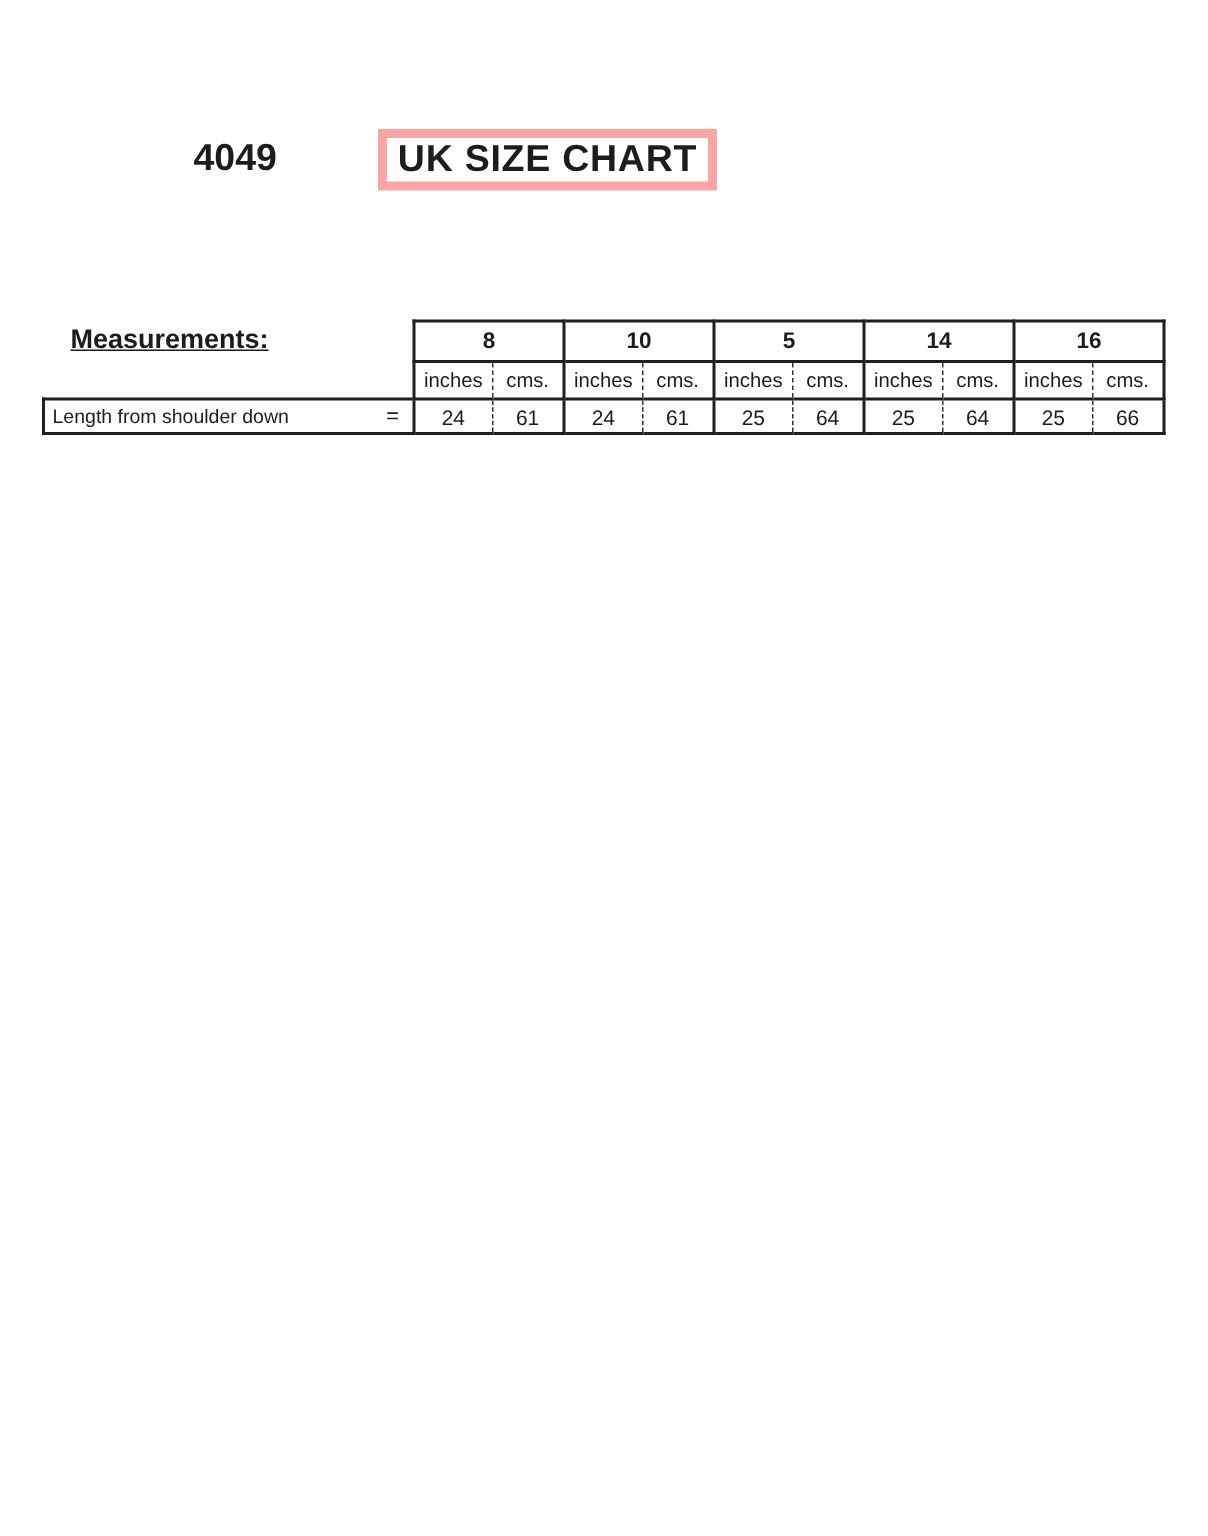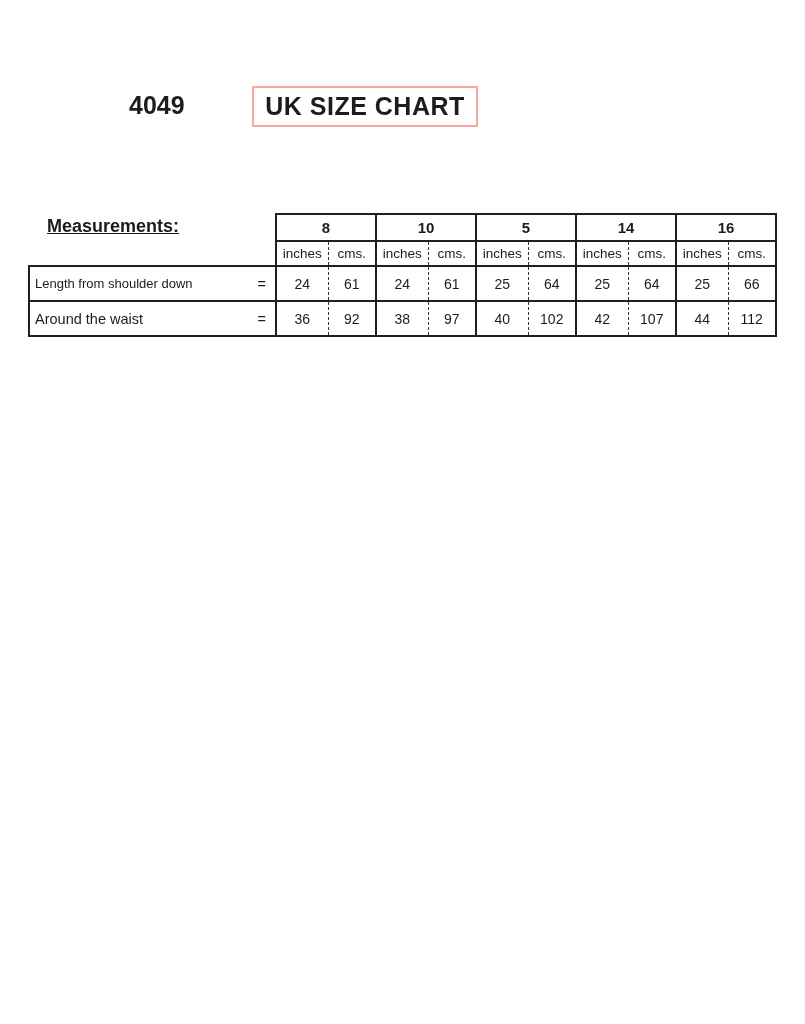--- a/index.html
+++ b/index.html
@@ -11,37 +11,37 @@
     color: #1c1c1c;
     overflow: hidden;
   }
   .style-code {
     position: absolute; left: 129px; top: 91px;
     font-size: 25px; font-weight: bold;
   }
   .title-box {
     position: absolute; left: 252px; top: 86px;
     width: 226px; height: 41px;
-    border: 2px solid #fca5a5;
+    border: 6px solid #fca5a5;
     display: flex; align-items: center; justify-content: center;
     font-size: 25px; font-weight: bold; letter-spacing: 0.5px;
   }
   .meas-heading {
     position: absolute; left: 47px; top: 216px;
     font-size: 18px; font-weight: bold;
     text-decoration: underline;
   }
   table.size-chart {
     position: absolute; left: 28px; top: 213px;
     border-collapse: collapse; table-layout: fixed;
   }
   table.size-chart td { padding: 0; vertical-align: middle; }
   tr.r-size  td { height: 27px; }
   tr.r-unit  td { height: 25px; }
-  tr.r-data  td { height: 35px; }
+  tr.r-data  td { height: 23px; }
   td.spacer { border: none; background: transparent; }
   td.size-h {
     border: 2px solid #1f1f1f;
     text-align: center; font-weight: bold; font-size: 15px;
   }
   td.unit {
     border-top: 2px solid #1f1f1f; border-bottom: 2px solid #1f1f1f;
     text-align: center; font-size: 13.5px;
   }
   td.cell-in  { border-left: 2px solid #1f1f1f; border-right: 1px dashed #333333; margin-top: 48px; }
@@ -124,33 +124,15 @@
       <td class="val cell-cm">61</td>
       <td class="val cell-in">25</td>
       <td class="val cell-cm">64</td>
       <td class="val cell-in">25</td>
       <td class="val cell-cm">64</td>
       <td class="val cell-in">25</td>
       <td class="val cell-cm">66</td>
     </tr>
 
 
-    <tr class="r-data f2">
-      <td class="rlabel">
-        <div class="rl-flex">
-          <span class="rl-text">Around the waist</span>
-          <span class="eq">=</span>
-        </div>
-      </td>
-      <td class="val cell-in">36</td>
-      <td class="val cell-cm">92</td>
-      <td class="val cell-in">38</td>
-      <td class="val cell-cm">97</td>
-      <td class="val cell-in">40</td>
-      <td class="val cell-cm">102</td>
-      <td class="val cell-in">42</td>
-      <td class="val cell-cm">107</td>
-      <td class="val cell-in">44</td>
-      <td class="val cell-cm">112</td>
-    </tr>
 
   </tbody>
 </table>
 
 </body></html>

